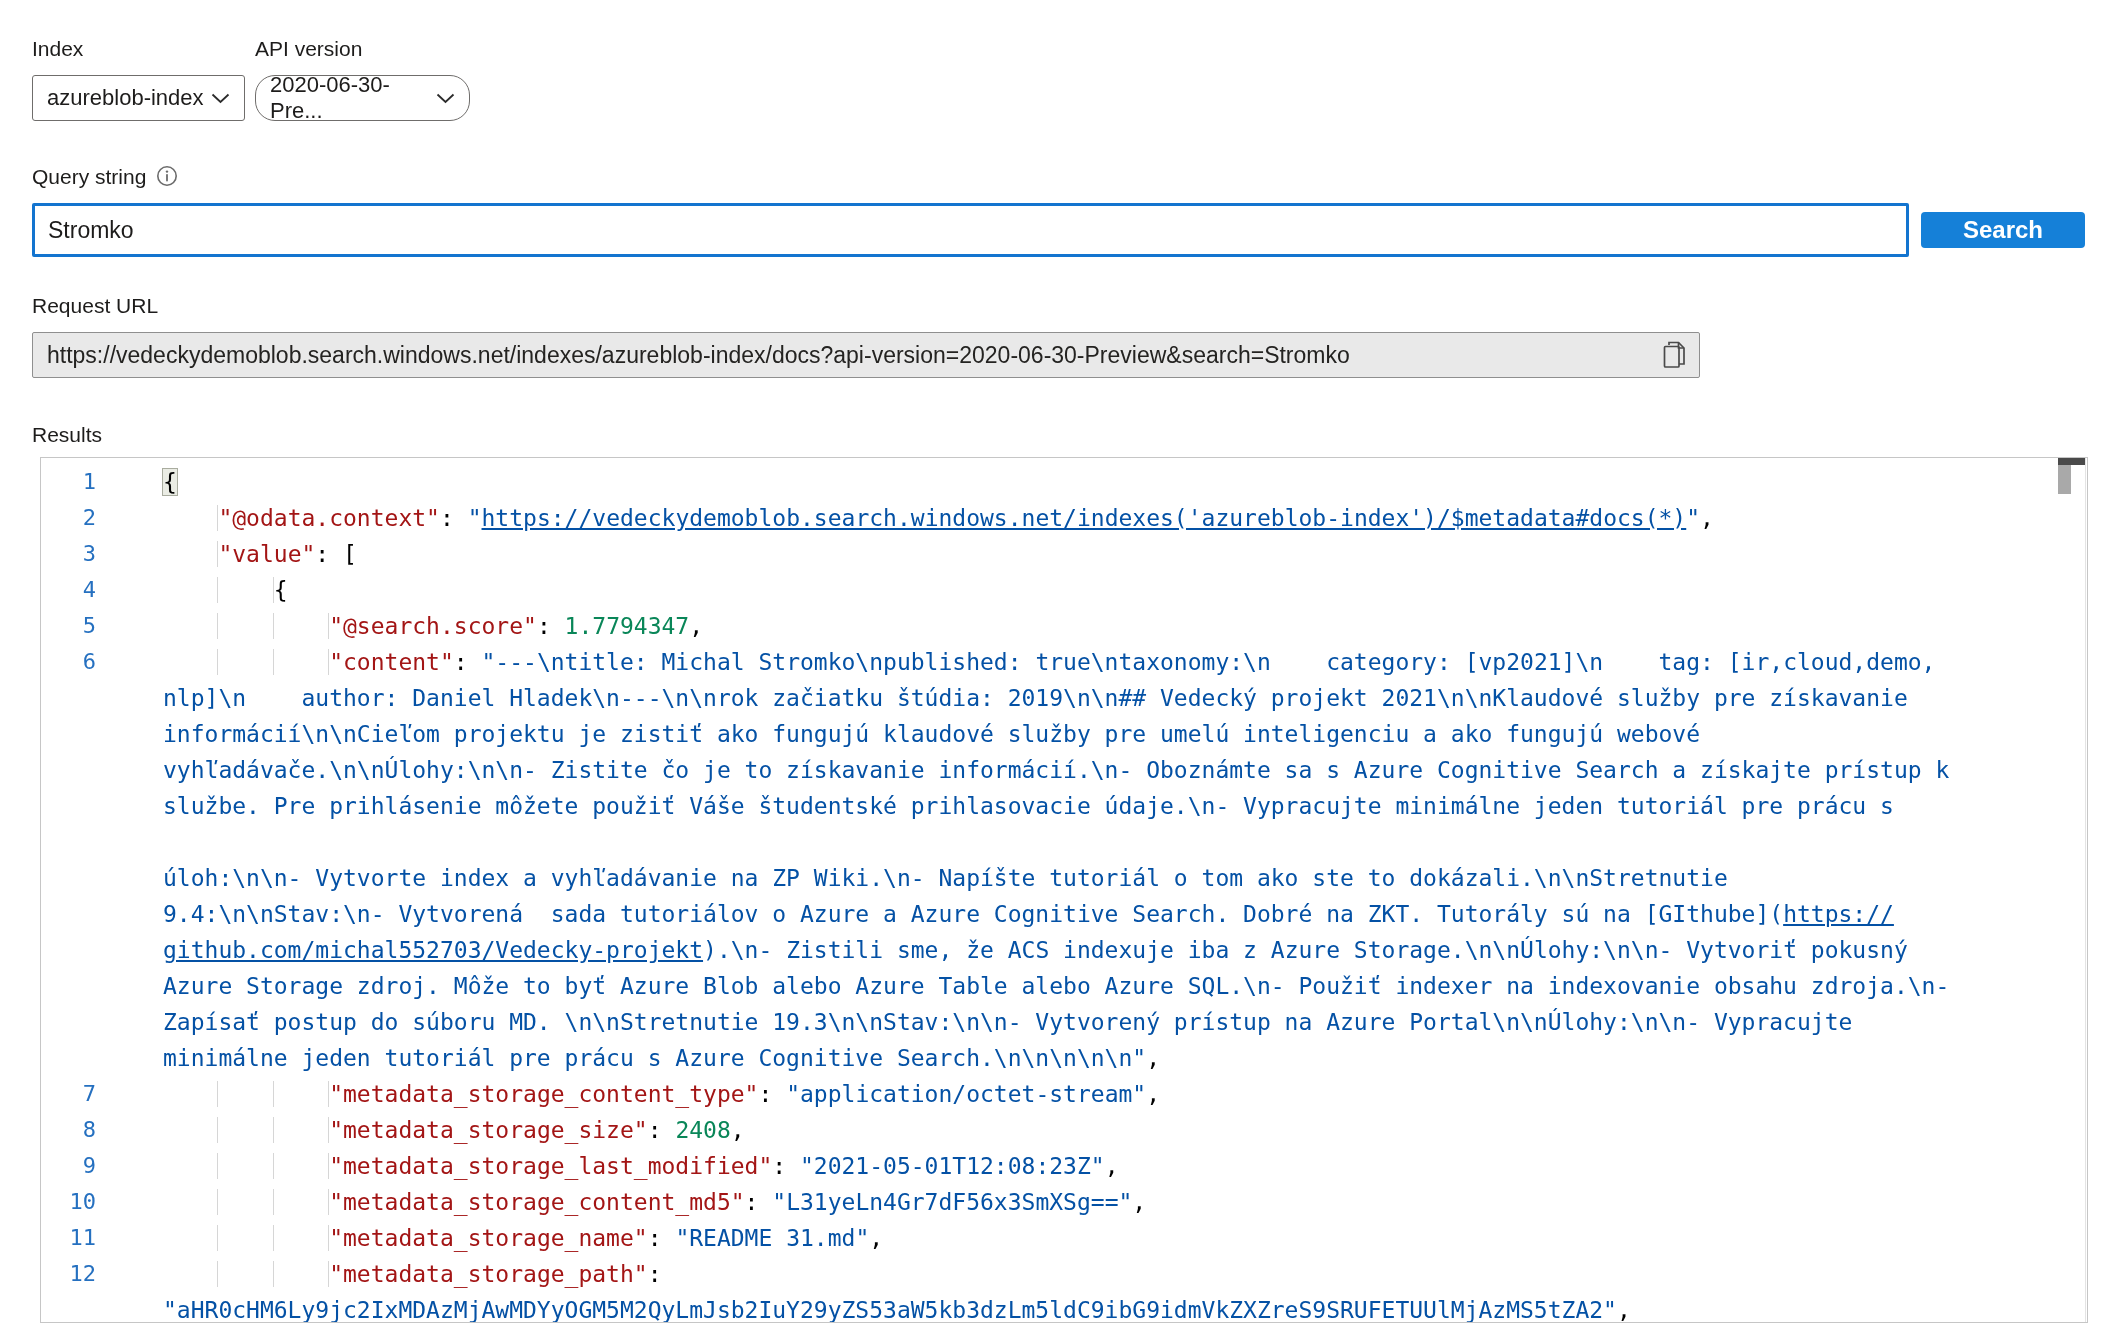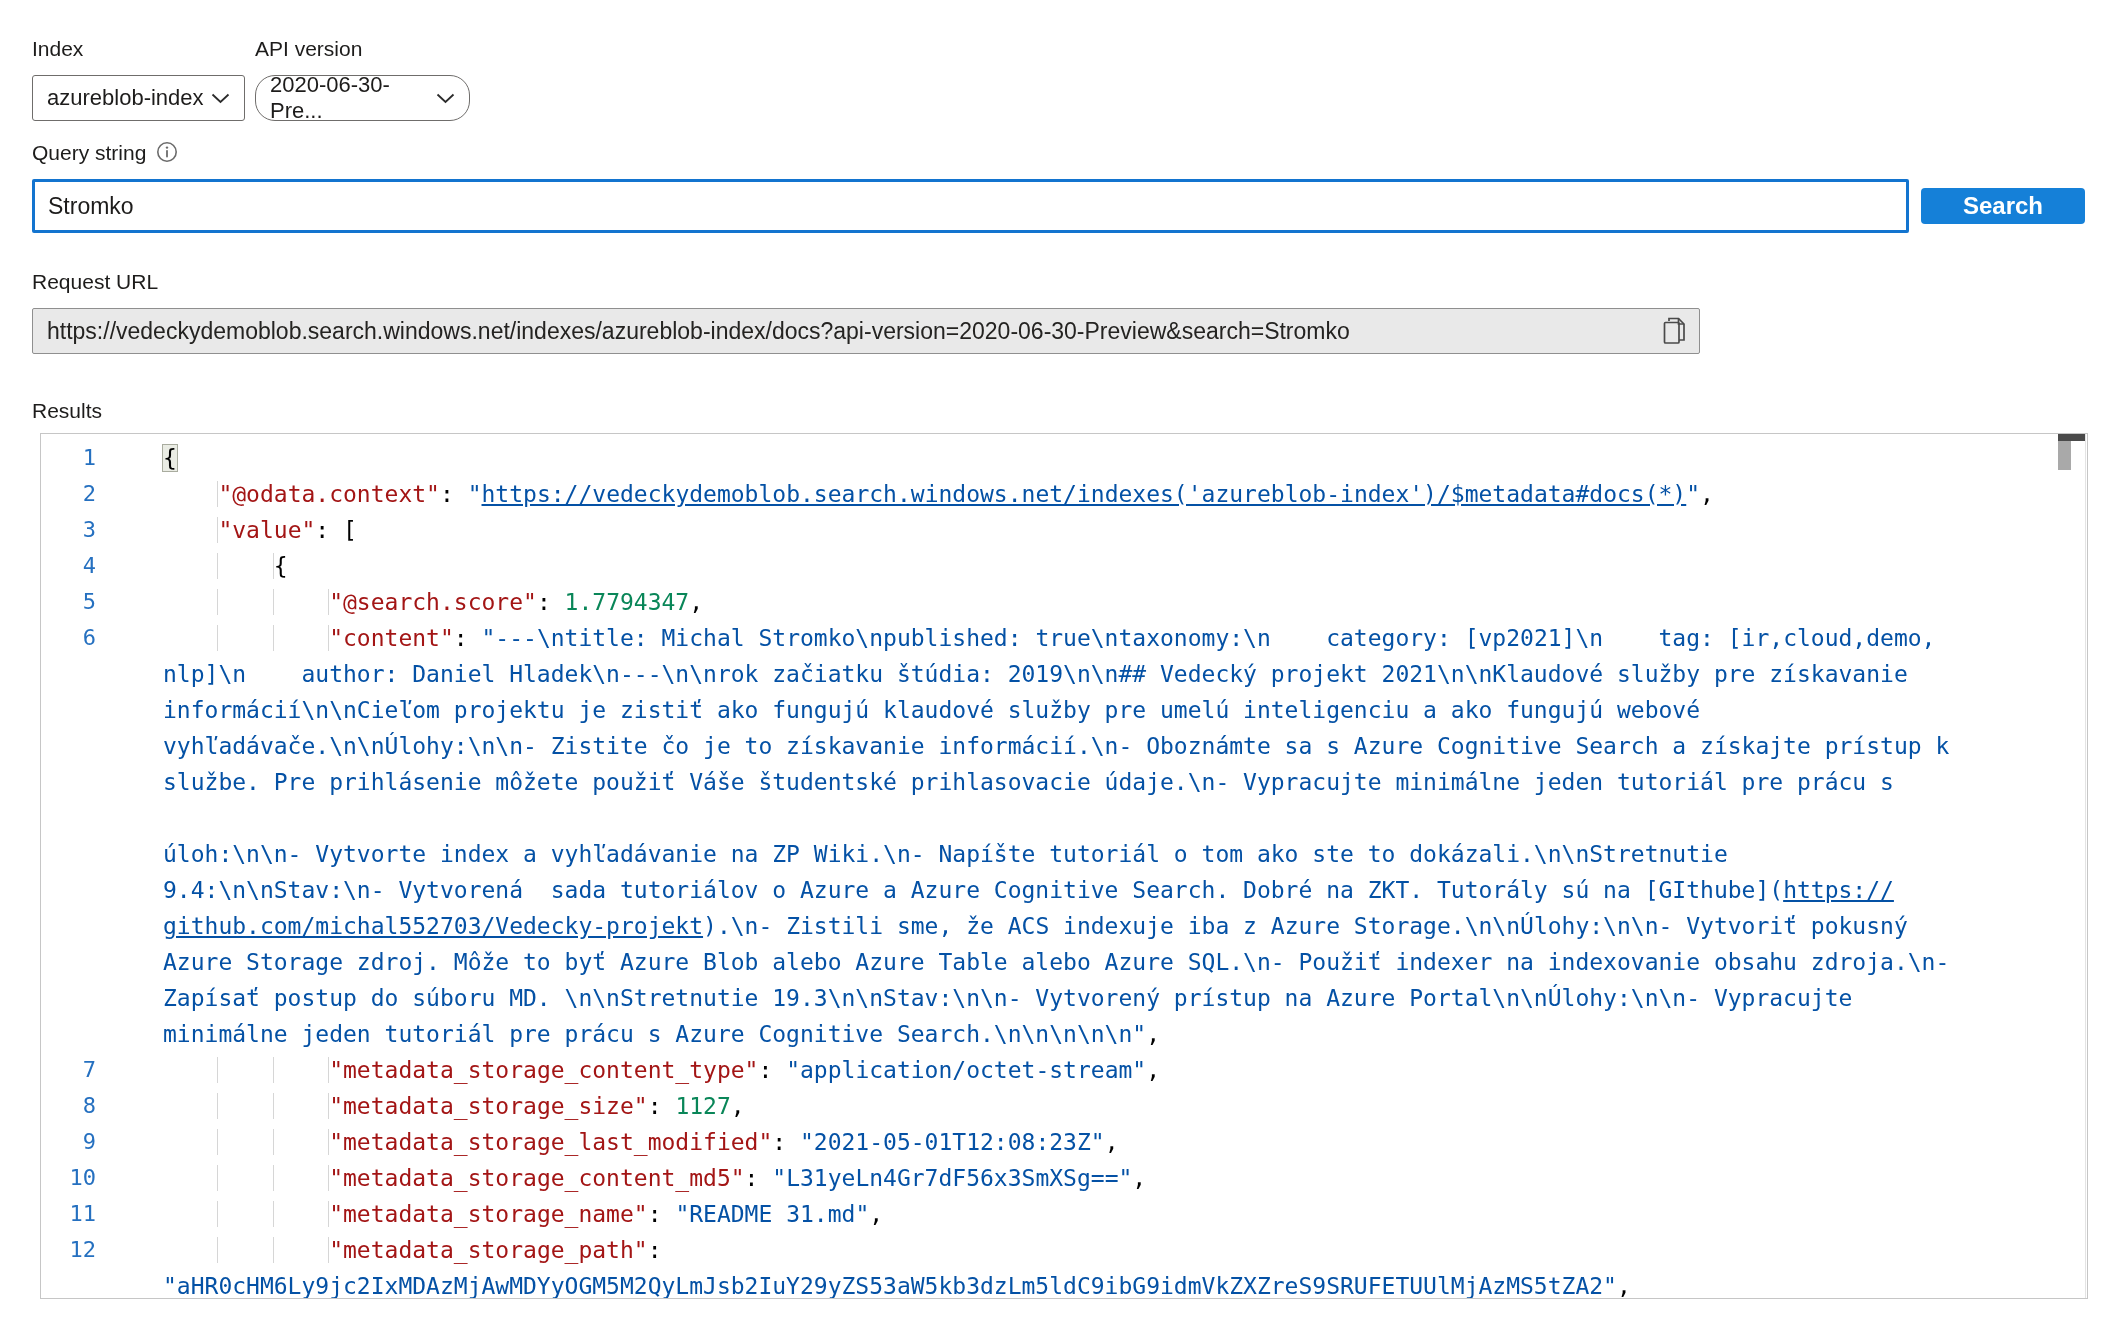--- a/index.html
+++ b/index.html
@@ -7,21 +7,21 @@
        font-family:"Liberation Sans",sans-serif;color:#201f1e;}
   .page{position:absolute;left:32px;top:0;width:2056px;}
   .lbl{font-size:21px;line-height:21px;color:#1d1c1b;}
   .row-labels{display:flex;margin-top:38px;}
   .row-labels .c1{width:223px;}
   .row-dd{display:flex;margin-top:16px;}
   .dd{box-sizing:border-box;height:46px;background:#fff;border:1.5px solid #6f6d6b;border-radius:3px;
       display:flex;align-items:center;justify-content:space-between;padding:0 14px;font-size:22px;color:#1d1c1b;cursor:default;}
   .dd1{width:213px;margin-right:10px;}
   .dd2{width:215px;border-radius:20px;}
-  .qlabel{display:flex;align-items:center;margin-top:20px;gap:10px;}
+  .qlabel{display:flex;align-items:center;margin-top:44px;gap:10px;}
   .row-q{display:flex;margin-top:16px;align-items:center;}
   .qinput{box-sizing:border-box;width:1877px;height:54px;border:3px solid #1374cf;border-radius:2px;
           font-family:"Liberation Sans",sans-serif;font-size:23px;color:#1d1c1b;padding:0 13px;outline:none;}
   .search-btn{box-sizing:border-box;width:164px;height:36px;margin-left:12px;background:#1580d8;color:#fff;
           border:none;border-radius:4px;font-family:"Liberation Sans",sans-serif;font-size:24px;font-weight:600;cursor:pointer;}
   .url-label{margin-top:38px;}
   .url-box{box-sizing:border-box;margin-top:16px;width:1668px;height:46px;background:#e9e9e9;
           border:1.5px solid #8f8f8f;border-radius:2px;display:flex;align-items:center;padding:0 12px 0 14px;}
   .url-text{flex:1;font-size:23px;color:#242321;white-space:nowrap;overflow:hidden;}
   .results-label{margin-top:46px;}
@@ -115,21 +115,21 @@
         <div class="crow"><span class="ln"></span><span class="ctext"><span class="seg-s">vyhľadávače.\n\nÚlohy:\n\n- Zistite čo je to získavanie informácií.\n- Oboznámte sa s Azure Cognitive Search a získajte prístup k</span></span></div>
         <div class="crow"><span class="ln"></span><span class="ctext"><span class="seg-s">službe. Pre prihlásenie môžete použiť Váše študentské prihlasovacie údaje.\n- Vypracujte minimálne jeden tutoriál pre prácu s</span></span></div>
         <div class="crow"><span class="ln"></span></div>
         <div class="crow"><span class="ln"></span><span class="ctext"><span class="seg-s">úloh:\n\n- Vytvorte index a vyhľadávanie na ZP Wiki.\n- Napíšte tutoriál o tom ako ste to dokázali.\n\nStretnutie</span></span></div>
         <div class="crow"><span class="ln"></span><span class="ctext"><span class="seg-s">9.4:\n\nStav:\n- Vytvorená  sada tutoriálov o Azure a Azure Cognitive Search. Dobré na ZKT. Tutorály sú na [GIthube](</span><span class="seg-l">https://</span></span></div>
         <div class="crow"><span class="ln"></span><span class="ctext"><span class="seg-l">github.com/michal552703/Vedecky-projekt</span><span class="seg-s">).\n- Zistili sme, že ACS indexuje iba z Azure Storage.\n\nÚlohy:\n\n- Vytvoriť pokusný</span></span></div>
         <div class="crow"><span class="ln"></span><span class="ctext"><span class="seg-s">Azure Storage zdroj. Môže to byť Azure Blob alebo Azure Table alebo Azure SQL.\n- Použiť indexer na indexovanie obsahu zdroja.\n-</span></span></div>
         <div class="crow"><span class="ln"></span><span class="ctext"><span class="seg-s">Zapísať postup do súboru MD. \n\nStretnutie 19.3\n\nStav:\n\n- Vytvorený prístup na Azure Portal\n\nÚlohy:\n\n- Vypracujte</span></span></div>
         <div class="crow"><span class="ln"></span><span class="ctext"><span class="seg-s">minimálne jeden tutoriál pre prácu s Azure Cognitive Search.\n\n\n\n\n"</span><span class="seg-p">,</span></span></div>
         <div class="crow"><span class="ln">7</span><span class="ctext"><span class="seg-ws">            </span><span class="seg-k">"metadata_storage_content_type"</span><span class="seg-p">: </span><span class="seg-s">"application/octet-stream"</span><span class="seg-p">,</span></span></div>
-        <div class="crow"><span class="ln">8</span><span class="ctext"><span class="seg-ws">            </span><span class="seg-k">"metadata_storage_size"</span><span class="seg-p">: </span><span class="seg-n">1127</span><span class="seg-p">,</span></span></div>
+        <div class="crow"><span class="ln">8</span><span class="ctext"><span class="seg-ws">            </span><span class="seg-k">"metadata_storage_size"</span><span class="seg-p">: </span><span class="seg-n">2408</span><span class="seg-p">,</span></span></div>
         <div class="crow"><span class="ln">9</span><span class="ctext"><span class="seg-ws">            </span><span class="seg-k">"metadata_storage_last_modified"</span><span class="seg-p">: </span><span class="seg-s">"2021-05-01T12:08:23Z"</span><span class="seg-p">,</span></span></div>
         <div class="crow"><span class="ln">10</span><span class="ctext"><span class="seg-ws">            </span><span class="seg-k">"metadata_storage_content_md5"</span><span class="seg-p">: </span><span class="seg-s">"L31yeLn4Gr7dF56x3SmXSg=="</span><span class="seg-p">,</span></span></div>
         <div class="crow"><span class="ln">11</span><span class="ctext"><span class="seg-ws">            </span><span class="seg-k">"metadata_storage_name"</span><span class="seg-p">: </span><span class="seg-s">"README 31.md"</span><span class="seg-p">,</span></span></div>
         <div class="crow"><span class="ln">12</span><span class="ctext"><span class="seg-ws">            </span><span class="seg-k">"metadata_storage_path"</span><span class="seg-p">:</span></span></div>
         <div class="crow"><span class="ln"></span><span class="ctext"><span class="seg-s">"aHR0cHM6Ly9jc2IxMDAzMjAwMDYyOGM5M2QyLmJsb2IuY29yZS53aW5kb3dzLm5ldC9ibG9idmVkZXZreS9SRUFETUUlMjAzMS5tZA2"</span><span class="seg-p">,</span></span></div>
       </div>
     <div class="sb-track"></div>
     <div class="sb-top"></div>
     <div class="sb-thumb"></div>
   </div>

